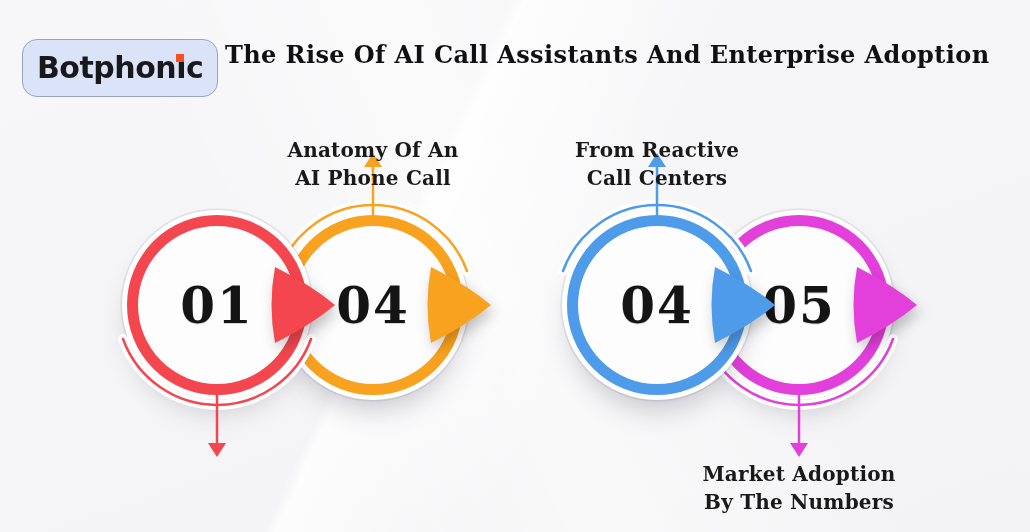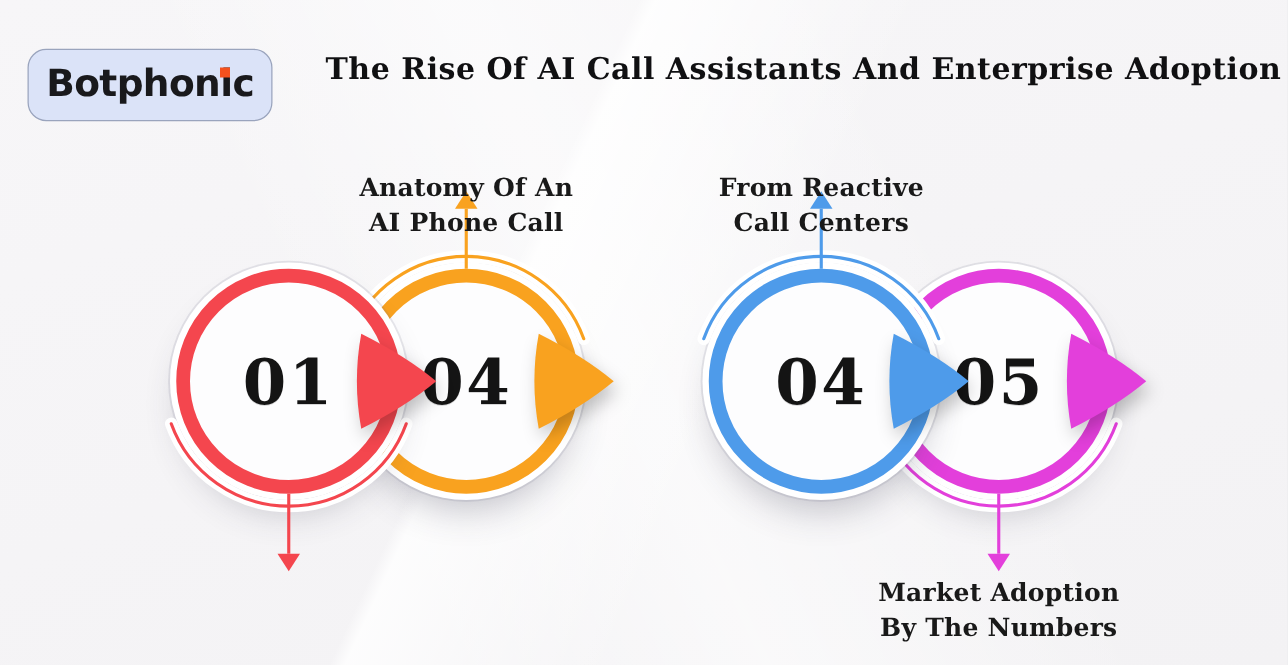--- a/index.html
+++ b/index.html
@@ -23,36 +23,36 @@
     letter-spacing:-0.5px;
     margin-top:12px;
   }
   .logo-i{position:relative;display:inline-block;}
   .logo-i .dot-cover{
     position:absolute;top:8px;left:0px;width:8px;height:8px;
     background:#f4511e;
   }
   .main-title{
     position:absolute;left:225px;top:40px;width:800px;
-    text-align:right;font-weight:700;font-size:24px;line-height:1.25;
+    text-align:left;font-weight:700;font-size:24px;line-height:1.25;
     letter-spacing:.4px;color:#101012;white-space:nowrap;
   }
 
   
   .unit{
     position:absolute;top:215px;width:158px;height:158px;
     border:11px solid currentColor;border-radius:50%;
     background:#fdfdfe;
     box-shadow:
       0 0 0 5px #ffffff,
       0 0 0 6.5px rgba(120,120,145,.16),
       0 18px 30px -6px rgba(55,55,80,.30);
     display:flex;align-items:center;justify-content:center;
   }
-  .u1{left:141px;z-index:50;}
+  .u1{left:127px;z-index:50;}
   .u2{left:283px;z-index:40;}
   .u3{left:425px;z-index:30;}
   .u4{left:567px;z-index:20;}
   .u5{left:709px;z-index:10;}
 
   .step-number{
     font-weight:700;font-size:50px;letter-spacing:2px;color:#141414;
     text-shadow:0 1px 0 rgba(0,0,0,.15);
   }
 

